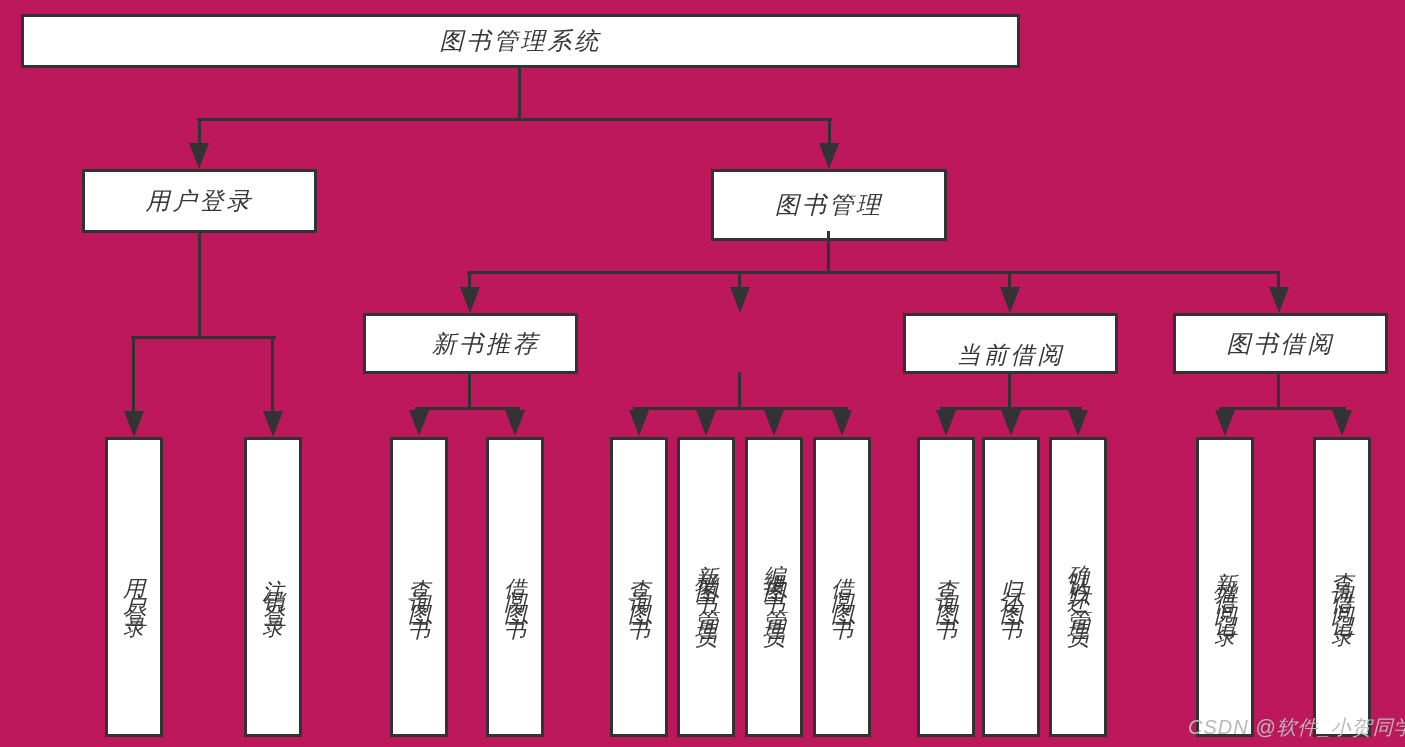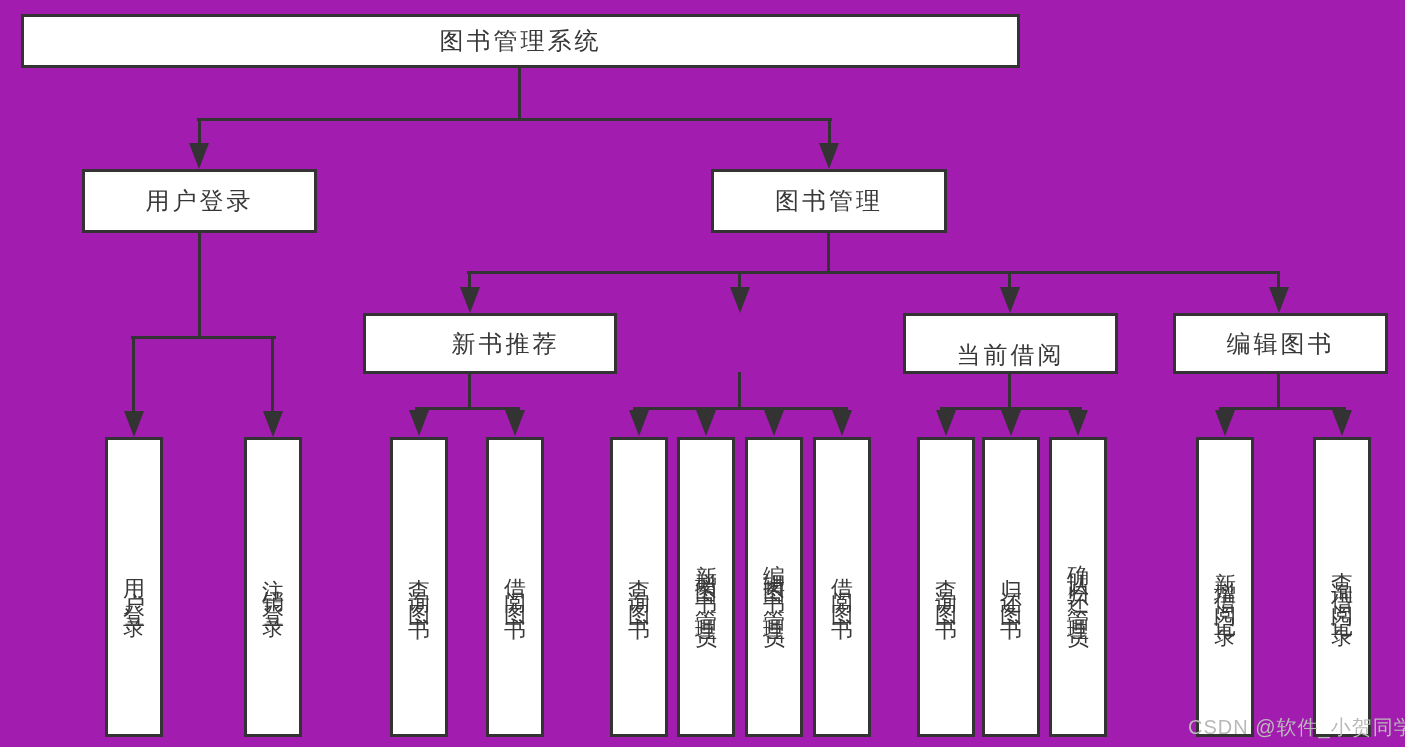--- a/index.html
+++ b/index.html
@@ -1,22 +1,23 @@
 <!DOCTYPE html>
 <html><head>
 <meta charset="utf-8">
 <style>
   html, body { margin: 0; padding: 0; background: #ffffff; }
   #stage {
     position: relative;
     width: 1405px;
     height: 747px;
-    background: #a21caf;
+    background: #be185d;
     overflow: hidden;
     font-family: "Liberation Sans", "DejaVu Sans", sans-serif;
+    font-style: italic;
   }
   
   .hnode {
     position: absolute;
     box-sizing: border-box;
     border: 3px solid #333333;
     background: #ffffff;
     display: flex;
     align-items: center;
     justify-content: center;
@@ -83,21 +84,21 @@
   <div class="line" style="left:518px; top:66px; width:3px; height:54px;"></div>
   <div class="line" style="left:197px; top:118px; width:635px; height:3px;"></div>
   <div class="line" style="left:198px; top:118px; width:3px; height:30px;"></div>
   <div class="line" style="left:828px; top:118px; width:3px; height:30px;"></div>
   <div class="arrow" style="left:189px; top:143px;"></div>
   <div class="arrow" style="left:819px; top:143px;"></div>
 
   <div class="hnode" style="left:82px; top:169px; width:235px; height:64px;">
     <span>用户登录</span>
   </div>
-  <div class="hnode" style="left:711px; top:169px; width:236px; height:64px;">
+  <div class="hnode" style="left:711px; top:169px; width:236px; height:72px;">
     <span>图书管理</span>
   </div>
 
   <div class="line" style="left:198px; top:231px; width:3px; height:107px;"></div>
   <div class="line" style="left:131px; top:336px; width:145px; height:3px;"></div>
   <div class="line" style="left:132px; top:336px; width:3px; height:80px;"></div>
   <div class="line" style="left:271px; top:336px; width:3px; height:80px;"></div>
   <div class="arrow" style="left:124px; top:411px;"></div>
   <div class="arrow" style="left:263px; top:411px;"></div>
 
@@ -105,28 +106,28 @@
   <div class="line" style="left:467px; top:271px; width:813px; height:3px;"></div>
   <div class="line" style="left:468px; top:271px; width:3px; height:21px;"></div>
   <div class="line" style="left:738px; top:271px; width:3px; height:21px;"></div>
   <div class="line" style="left:1008px; top:271px; width:3px; height:21px;"></div>
   <div class="line" style="left:1277px; top:271px; width:3px; height:21px;"></div>
   <div class="arrow" style="left:460px; top:287px;"></div>
   <div class="arrow" style="left:730px; top:287px;"></div>
   <div class="arrow" style="left:1000px; top:287px;"></div>
   <div class="arrow" style="left:1269px; top:287px;"></div>
 
-  <div class="hnode" style="left:363px; top:313px; width:254px; height:61px;padding-left:31px;">
+  <div class="hnode" style="left:363px; top:313px; width:215px; height:61px;padding-left:31px;">
     <span>新书推荐</span>
   </div>
   <div class="hnode" style="left:903px; top:313px; width:215px; height:61px;align-items:flex-end;">
     <span>当前借阅</span>
   </div>
   <div class="hnode" style="left:1173px; top:313px; width:215px; height:61px;">
-    <span>编辑图书</span>
+    <span>图书借阅</span>
   </div>
 
   <div class="line" style="left:468px; top:372px; width:3px; height:38px;"></div>
   <div class="line" style="left:415px; top:407px; width:105px; height:3px;"></div>
   <div class="arrow" style="left:409px; top:410px;"></div>
   <div class="arrow" style="left:505px; top:410px;"></div>
 
   <div class="line" style="left:738px; top:372px; width:3px; height:38px;"></div>
   <div class="line" style="left:633px; top:407px; width:215px; height:3px;"></div>
   <div class="arrow" style="left:629px; top:410px;"></div>

